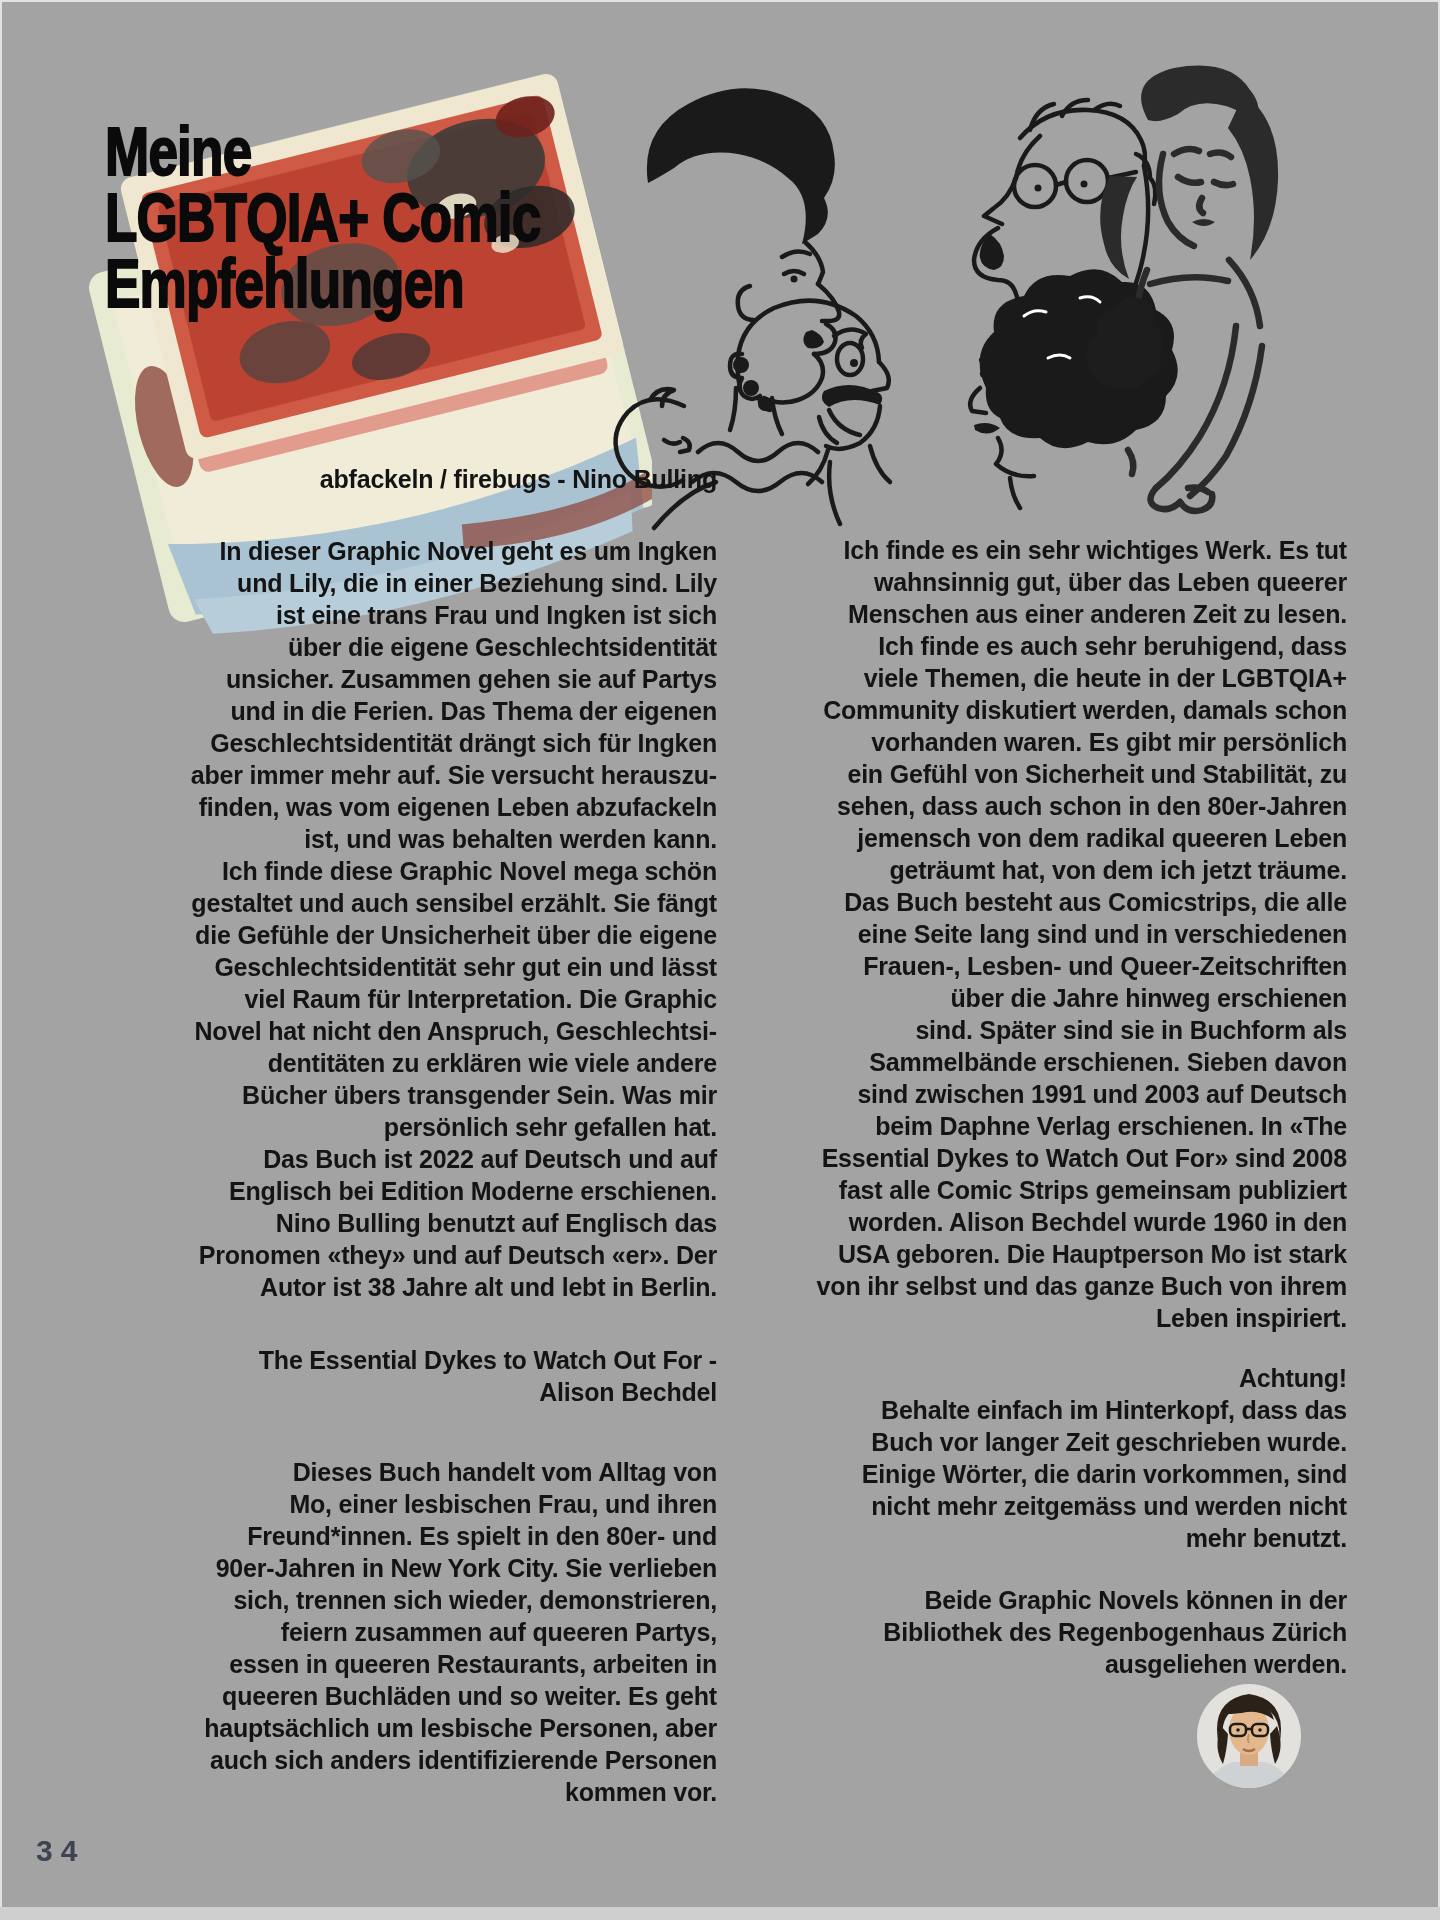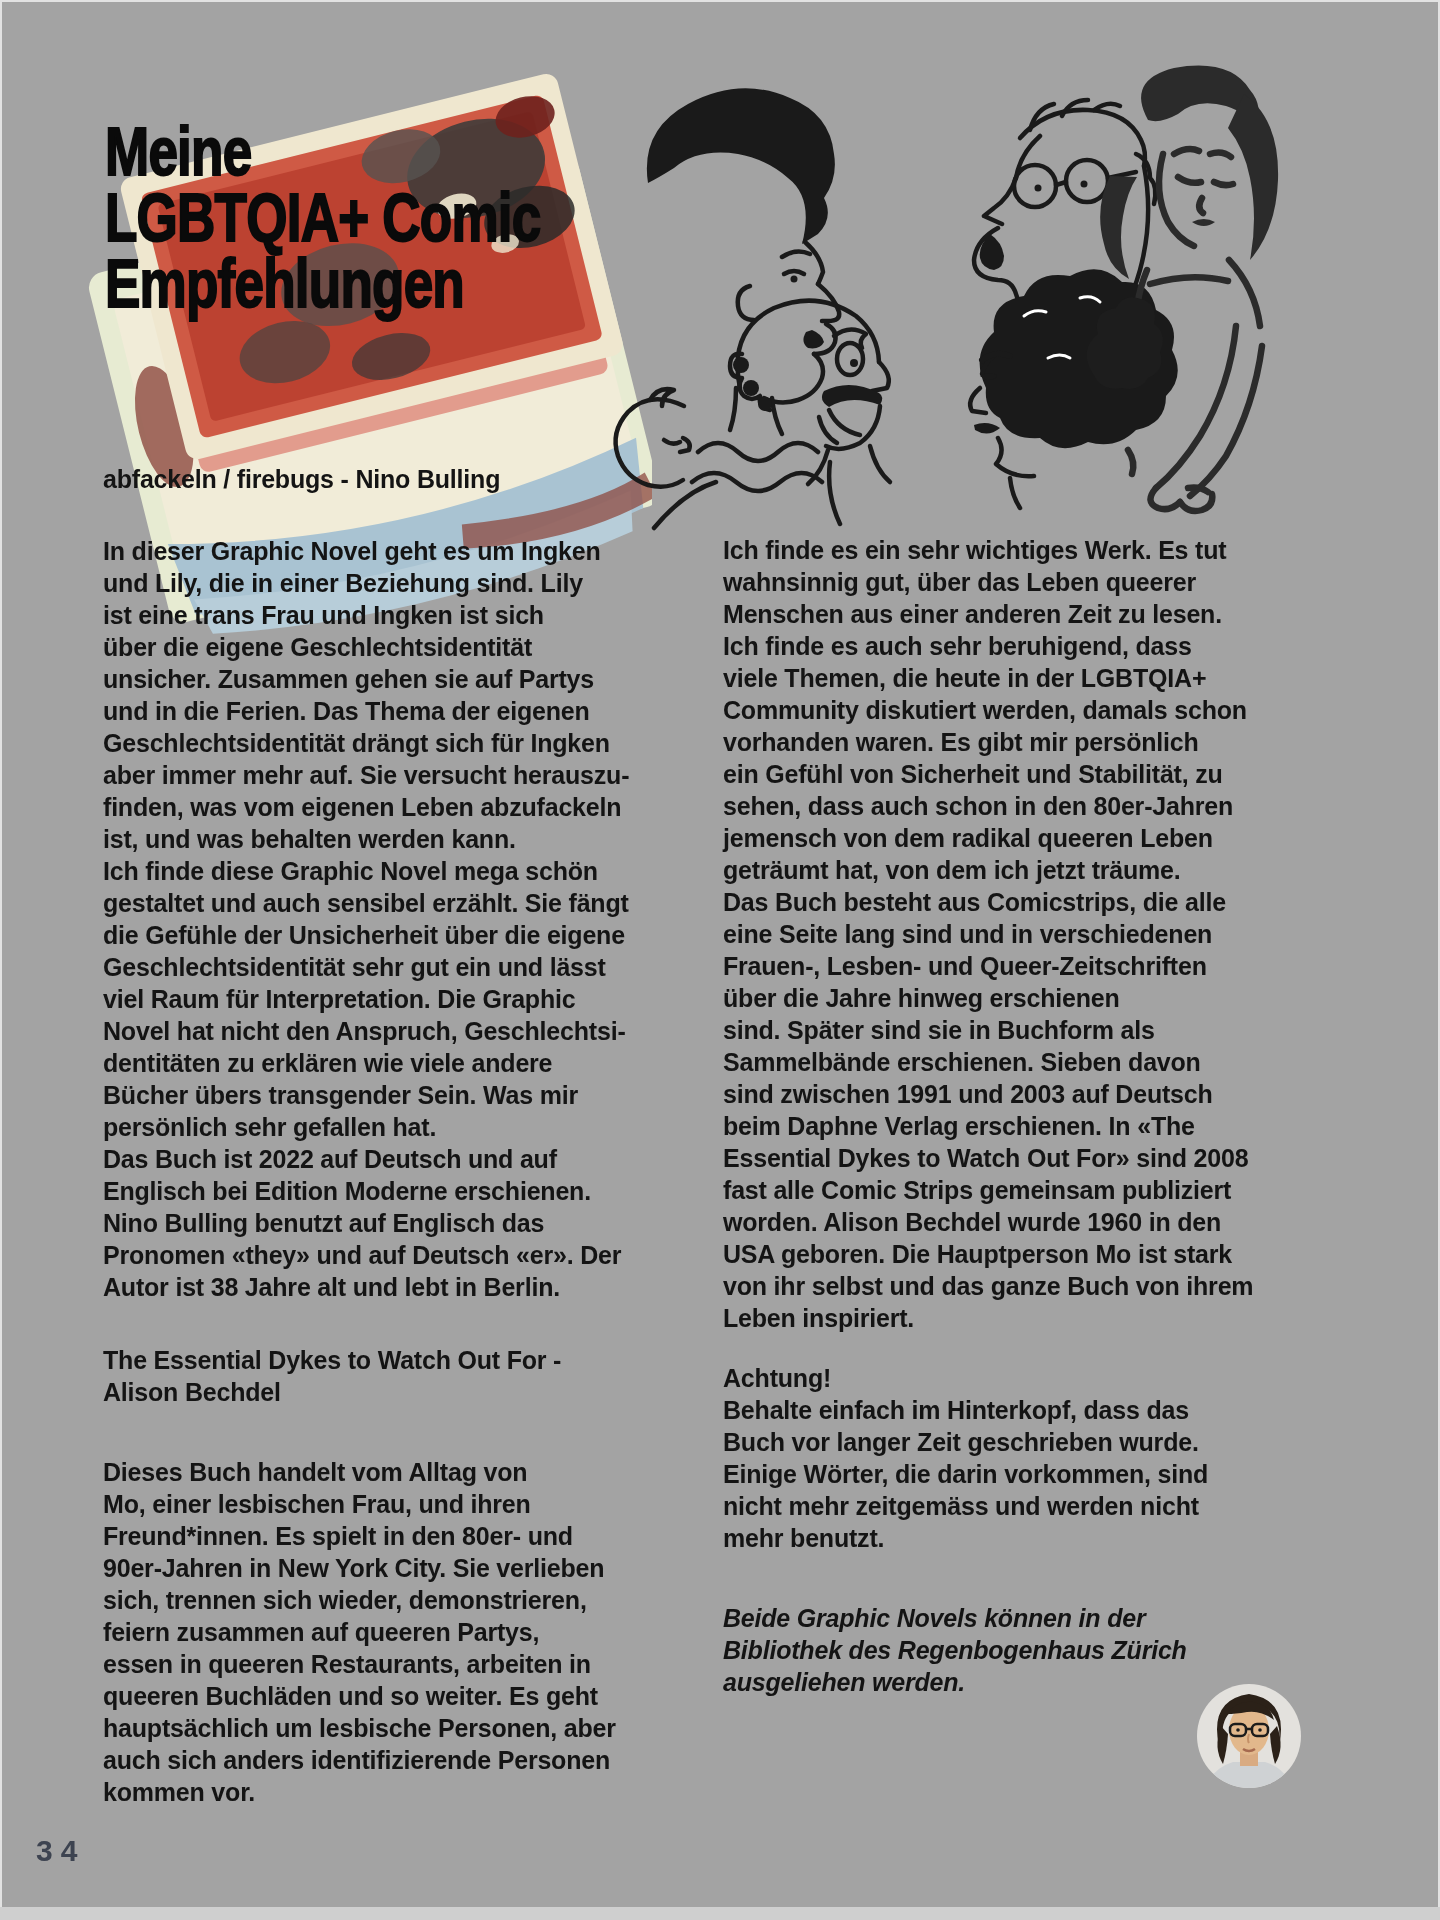--- a/index.html
+++ b/index.html
@@ -25,28 +25,28 @@
   }
   
   .books-illo { position:absolute; left:62px; top:72px; z-index:1; }
   .faces-illo { position:absolute; left:588px; top:58px; z-index:1; }
   
   .col { position:absolute; z-index:6; }
   .col-left  { left:103px; top:463px; width:614px; }
   .col-right { left:723px; top:534px; width:624px; }
   .body-text, .sub-heading {
     font-size:25px; line-height:32px; font-weight:700;
-    letter-spacing:-0.2px; white-space:pre-line; color:#141414; margin:0;
+    letter-spacing:-0.2px; white-space:pre-line; color:#141414; margin:0;text-align:right;
   }
   .lc-para1   { margin-top:40px; }
   .lc-head2   { margin-top:41px; }
   .lc-para2   { margin-top:48px; }
   .rc-notice-head { margin-top:28px; }
   .rc-notice-body { margin-top:0; }
-  .rc-avail   { margin-top:48px;font-style:italic; }
+  .rc-avail   { margin-top:30px; }
   
   .credit {
     position:absolute; left:818px; top:1747px; z-index:6;
     font-size:24px; line-height:34px; font-weight:400; color:#1e1e1e;
   }
   .avatar {
     position:absolute; left:1197px; top:1684px; width:104px; height:104px;
     z-index:6; border-radius:50%; overflow:hidden;
   }
   

